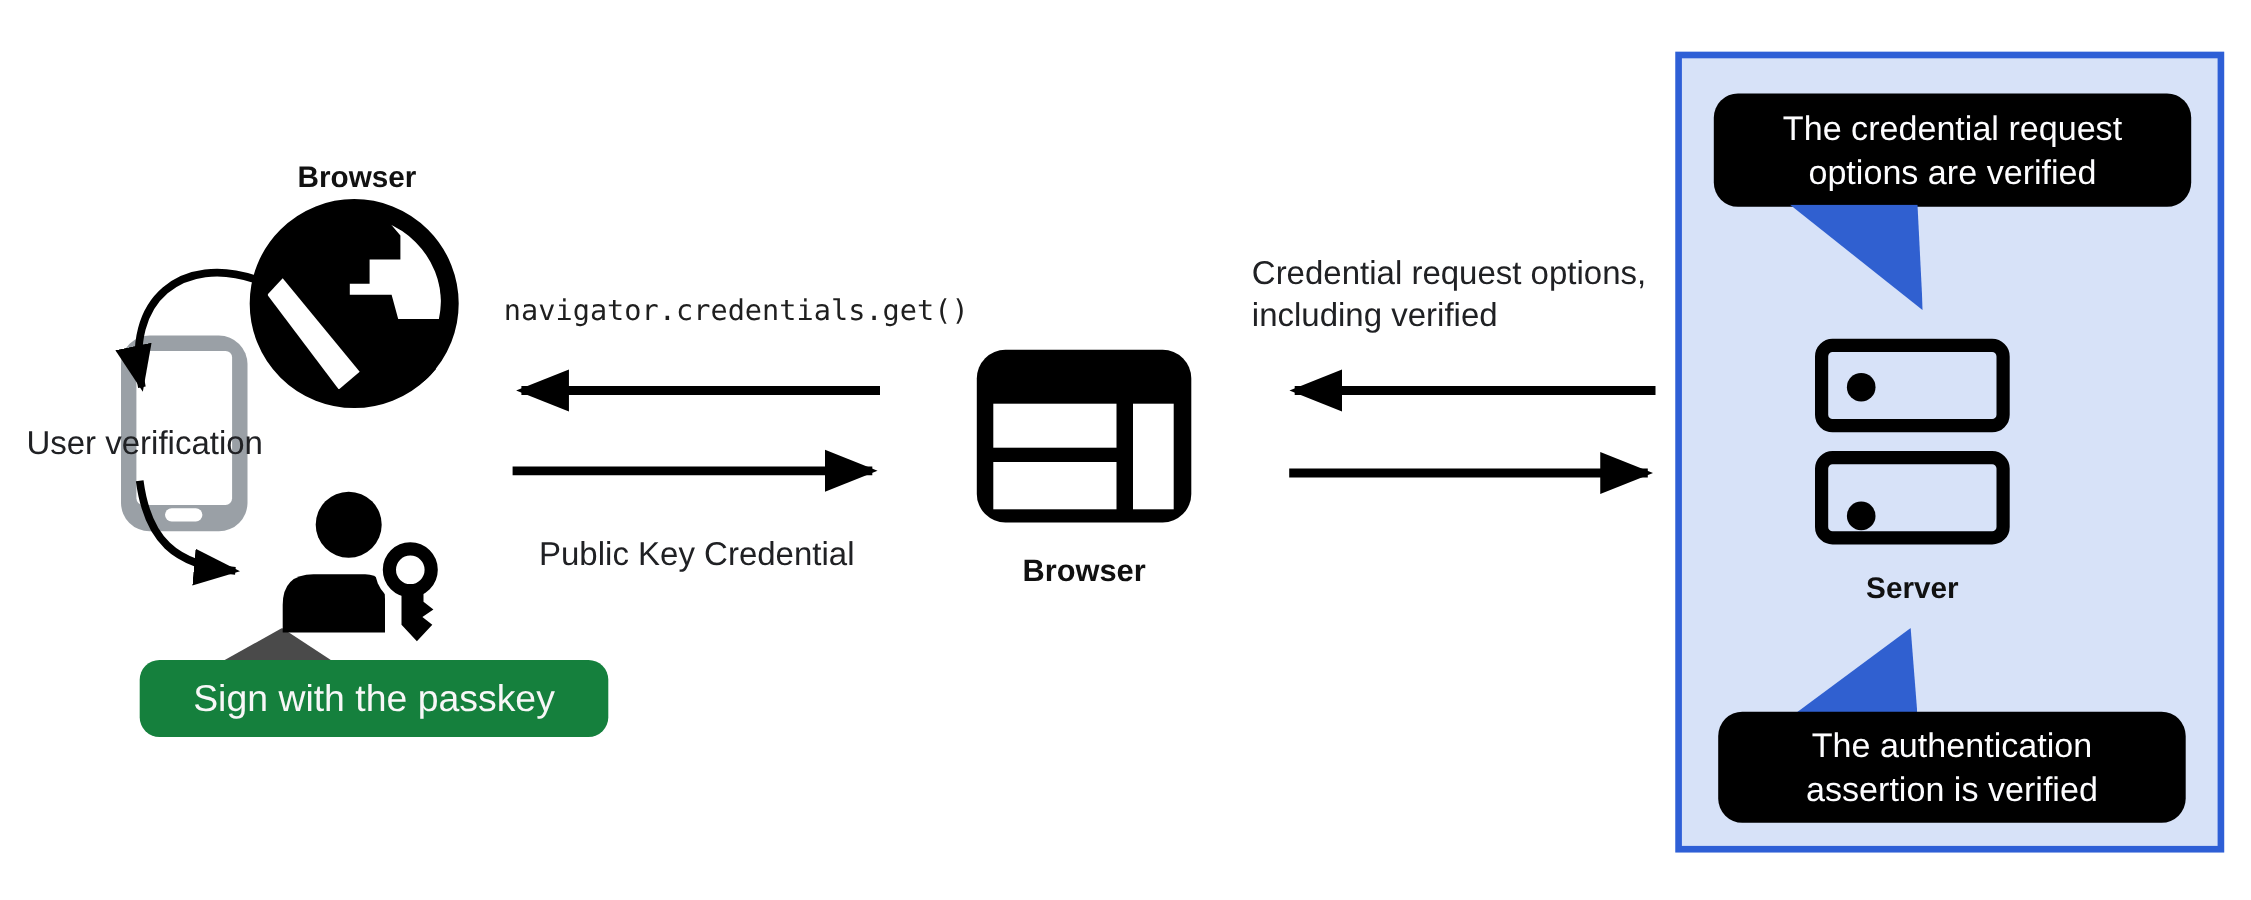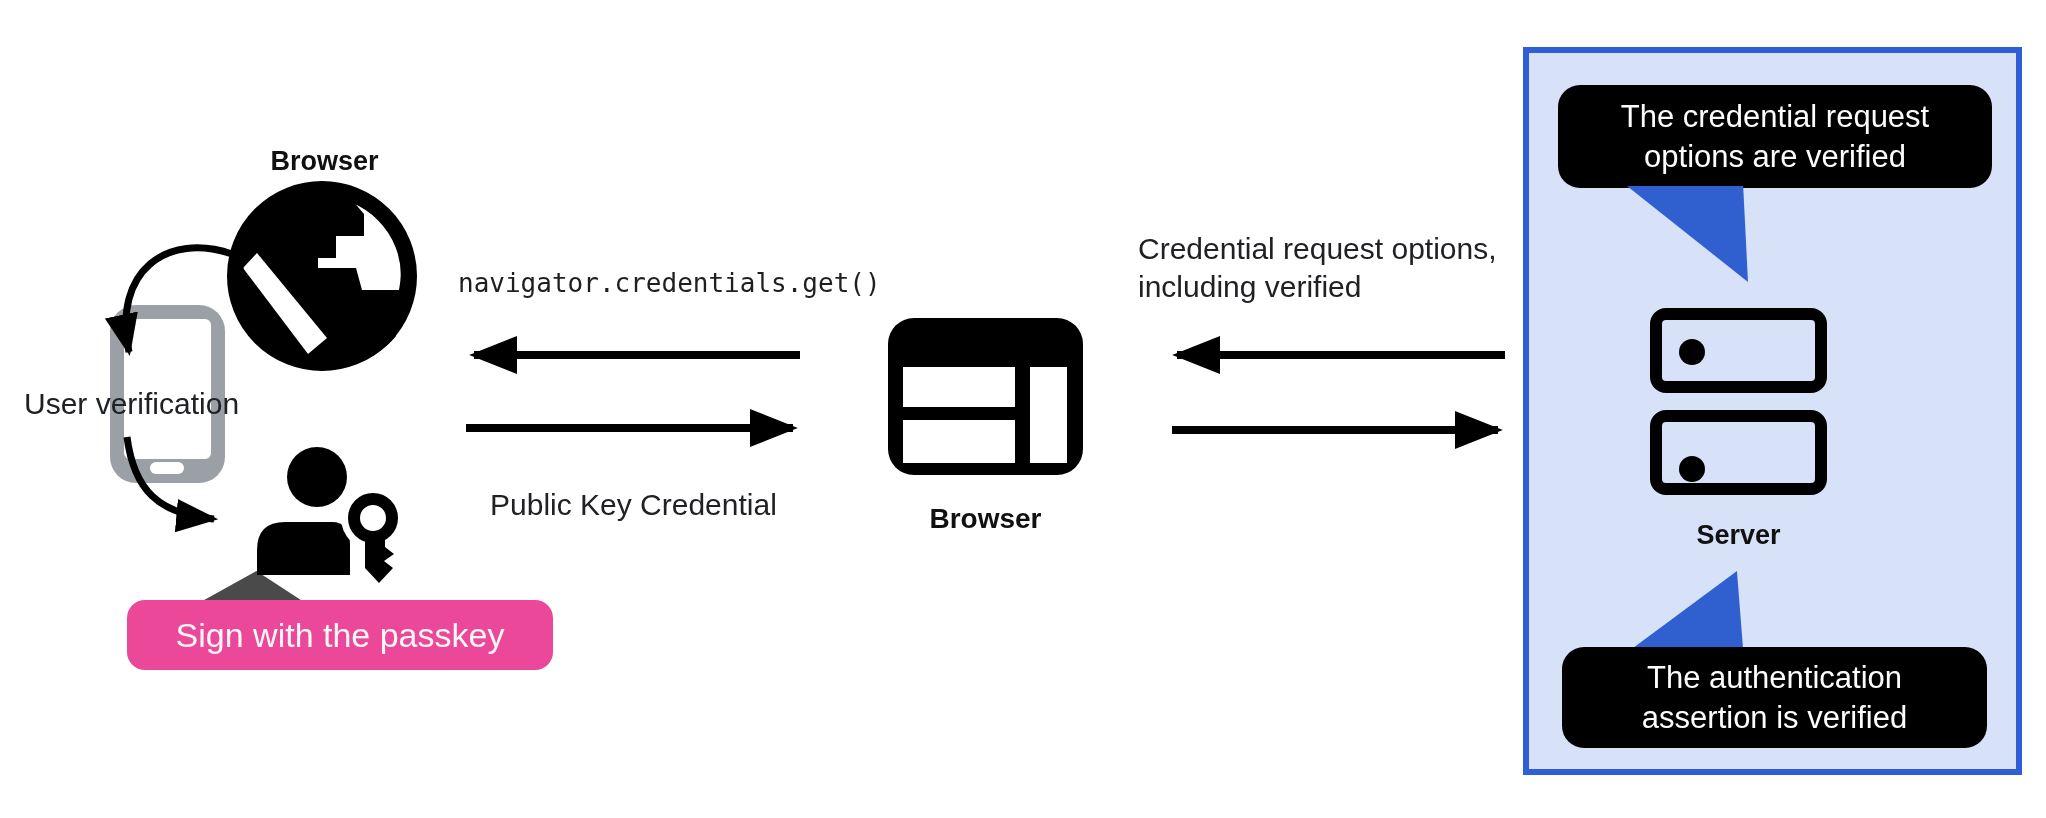--- a/index.html
+++ b/index.html
@@ -19,21 +19,21 @@
   #phone-bar{left:150px;top:462px;width:34px;height:12px;background:#ffffff;border-radius:6px;}
 
   
   #frontend-icon{left:888px;top:318px;width:195px;height:157px;background:#000;border-radius:26px;}
   #frontend-icon .pane{position:absolute;background:#fff;}
   #fe-p1{left:15px;top:49px;width:112px;height:40px;}
   #fe-p2{left:15px;top:102px;width:112px;height:43px;}
   #fe-p3{left:142px;top:49px;width:37px;height:96px;}
 
   
-  #passkey-tooltip{left:127px;top:600px;width:426px;height:70px;background:#ec4899;border-radius:18px;
+  #passkey-tooltip{left:127px;top:600px;width:426px;height:70px;background:#15803d;border-radius:18px;
     display:flex;align-items:center;justify-content:center;}
   #passkey-tooltip span{font-size:34px;color:#f7f7f7;white-space:nowrap;}
   #tooltip-pointer{left:197px;top:571px;width:110px;height:33px;background:#4a4a4a;
     clip-path:polygon(54% 0,100% 100%,0 100%);}
 
   
   #server-box{left:1523px;top:47px;width:499px;height:728px;background:#d7e2f8;
     border:6px solid #2e5fd6;box-sizing:border-box;}
   .bubble{position:absolute;background:#000000;border-radius:22px;display:flex;flex-direction:column;
     align-items:center;justify-content:center;}

